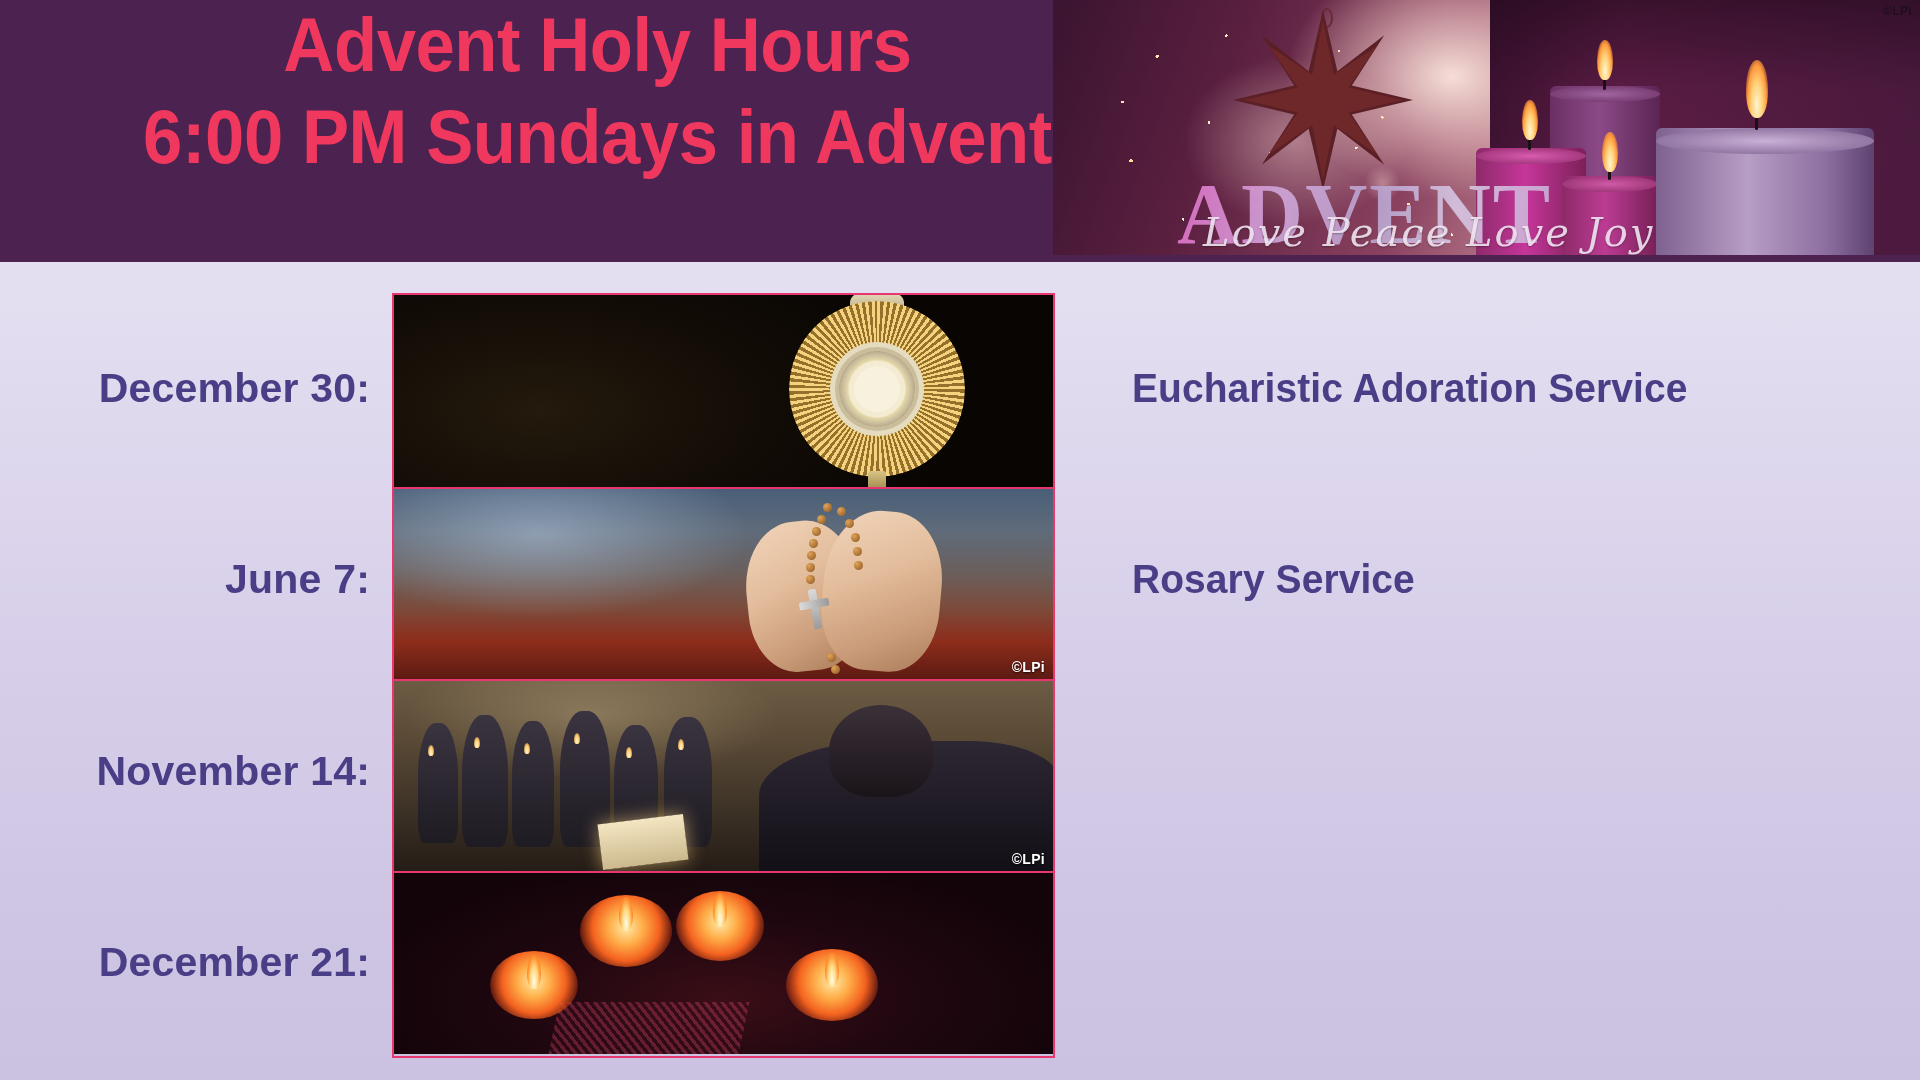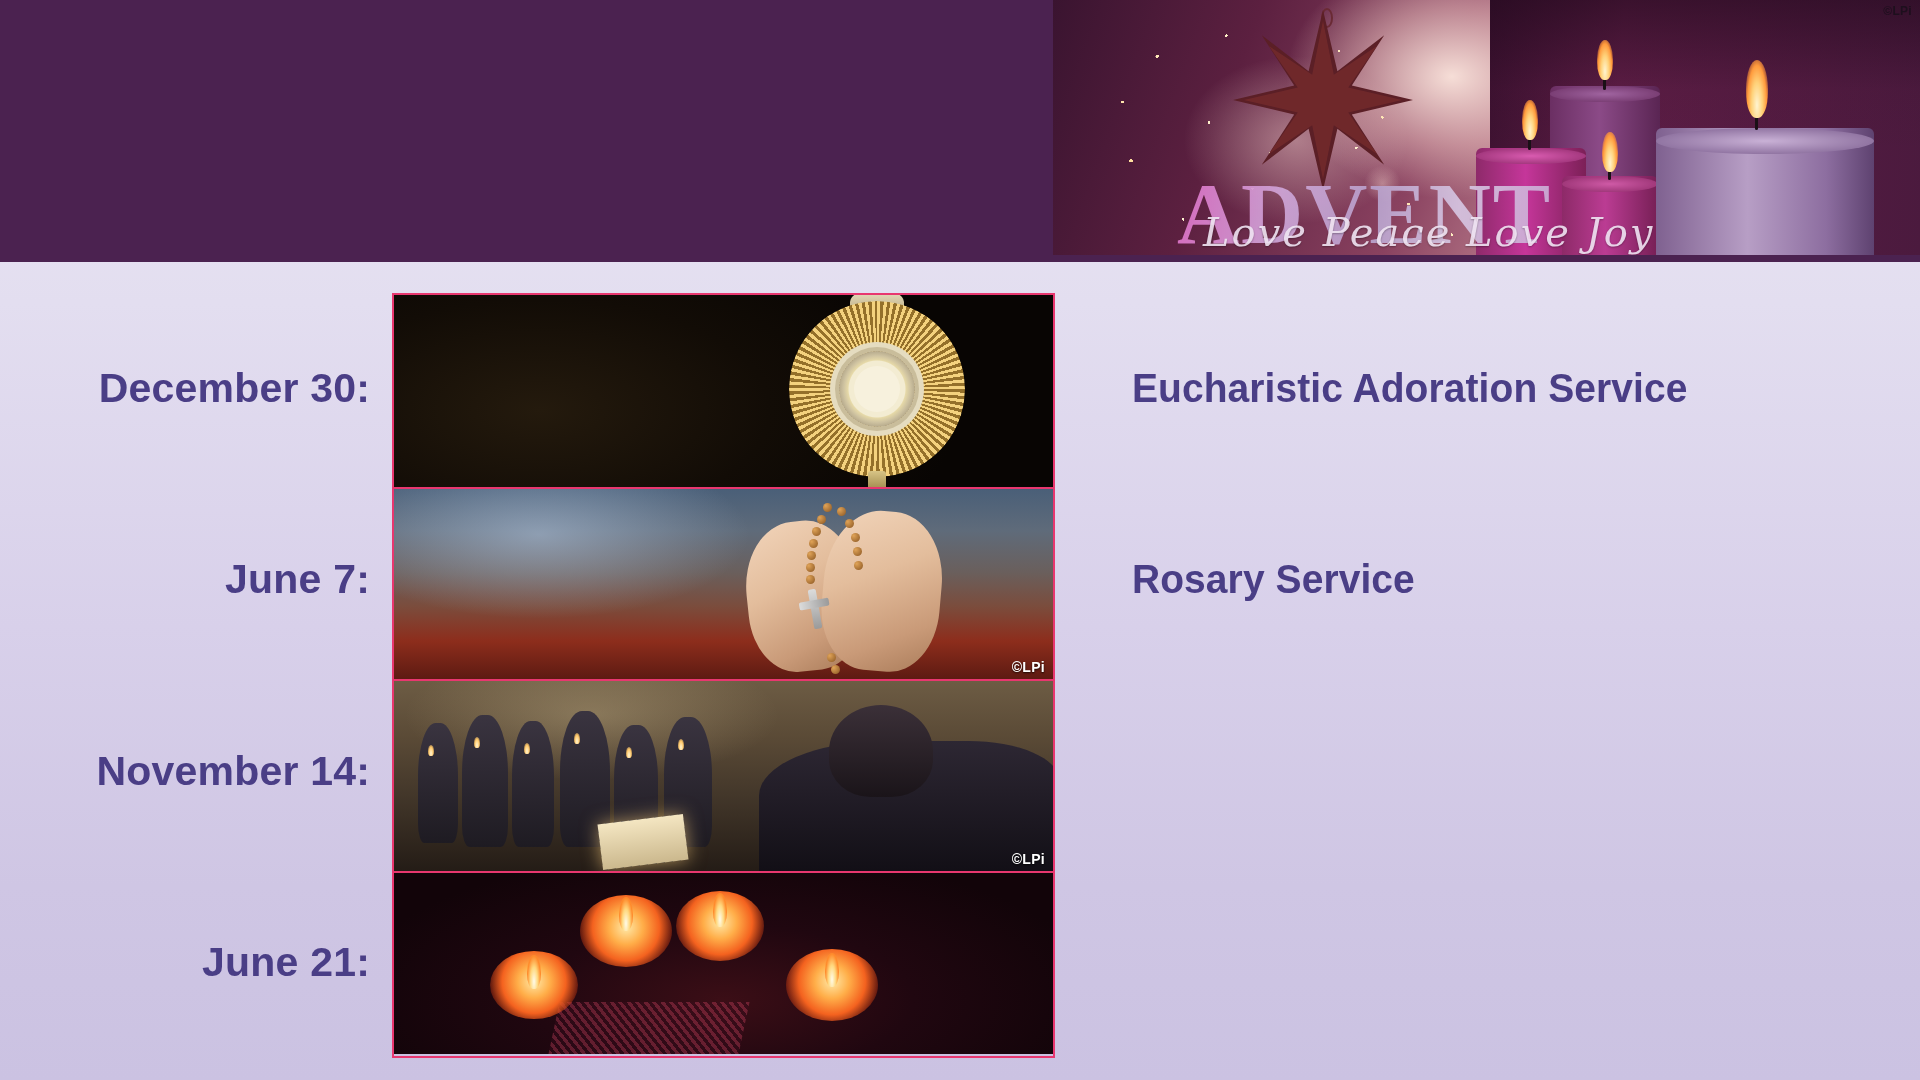--- a/index.html
+++ b/index.html
@@ -207,20 +207,24 @@
     letter-spacing:0.1px;white-space:nowrap;
     transform:scaleX(0.95);transform-origin:left center;
   }
 </style>
 </head>
 <body>
 
 <div class="slide">
 
   <div class="header">
+    <div class="title-block">
+      <div class="title-line l1">Advent Holy Hours</div>
+      <div class="title-line l2">6:00 PM Sundays in Advent</div>
+    </div>
 
     <div class="banner">
       <div class="bokeh"></div>
       <div class="sparkle"></div>
 
       <div class="star-hook"></div>
       <div class="star">
         <svg viewBox="0 0 100 100" width="180" height="180" aria-hidden="true">
           <polygon points="50,0 58,34 84,14 66,42 100,50 66,58 84,86 58,66 50,100 42,66 16,86 34,58 0,50 34,42 16,14 42,34" fill="#5b1f26"></polygon>
           <polygon points="50,6 56,36 80,20 64,43 94,50 64,57 80,80 56,64 50,94 44,64 20,80 36,57 6,50 36,43 20,20 44,36" fill="#732a2c" opacity="0.85"></polygon>
@@ -264,21 +268,21 @@
     <div class="row">
       <div class="date-txt">December 30:</div>
     </div>
     <div class="row">
       <div class="date-txt">June 7:</div>
     </div>
     <div class="row">
       <div class="date-txt">November 14:</div>
     </div>
     <div class="row">
-      <div class="date-txt">June 21:</div>
+      <div class="date-txt">December 21:</div>
     </div>
   </div>
 
   <div class="strip">
 
     <div class="photo p1">
       <div class="monstrance">
         <div class="crown"></div>
         <div class="rays"></div>
         <div class="luna"></div>

